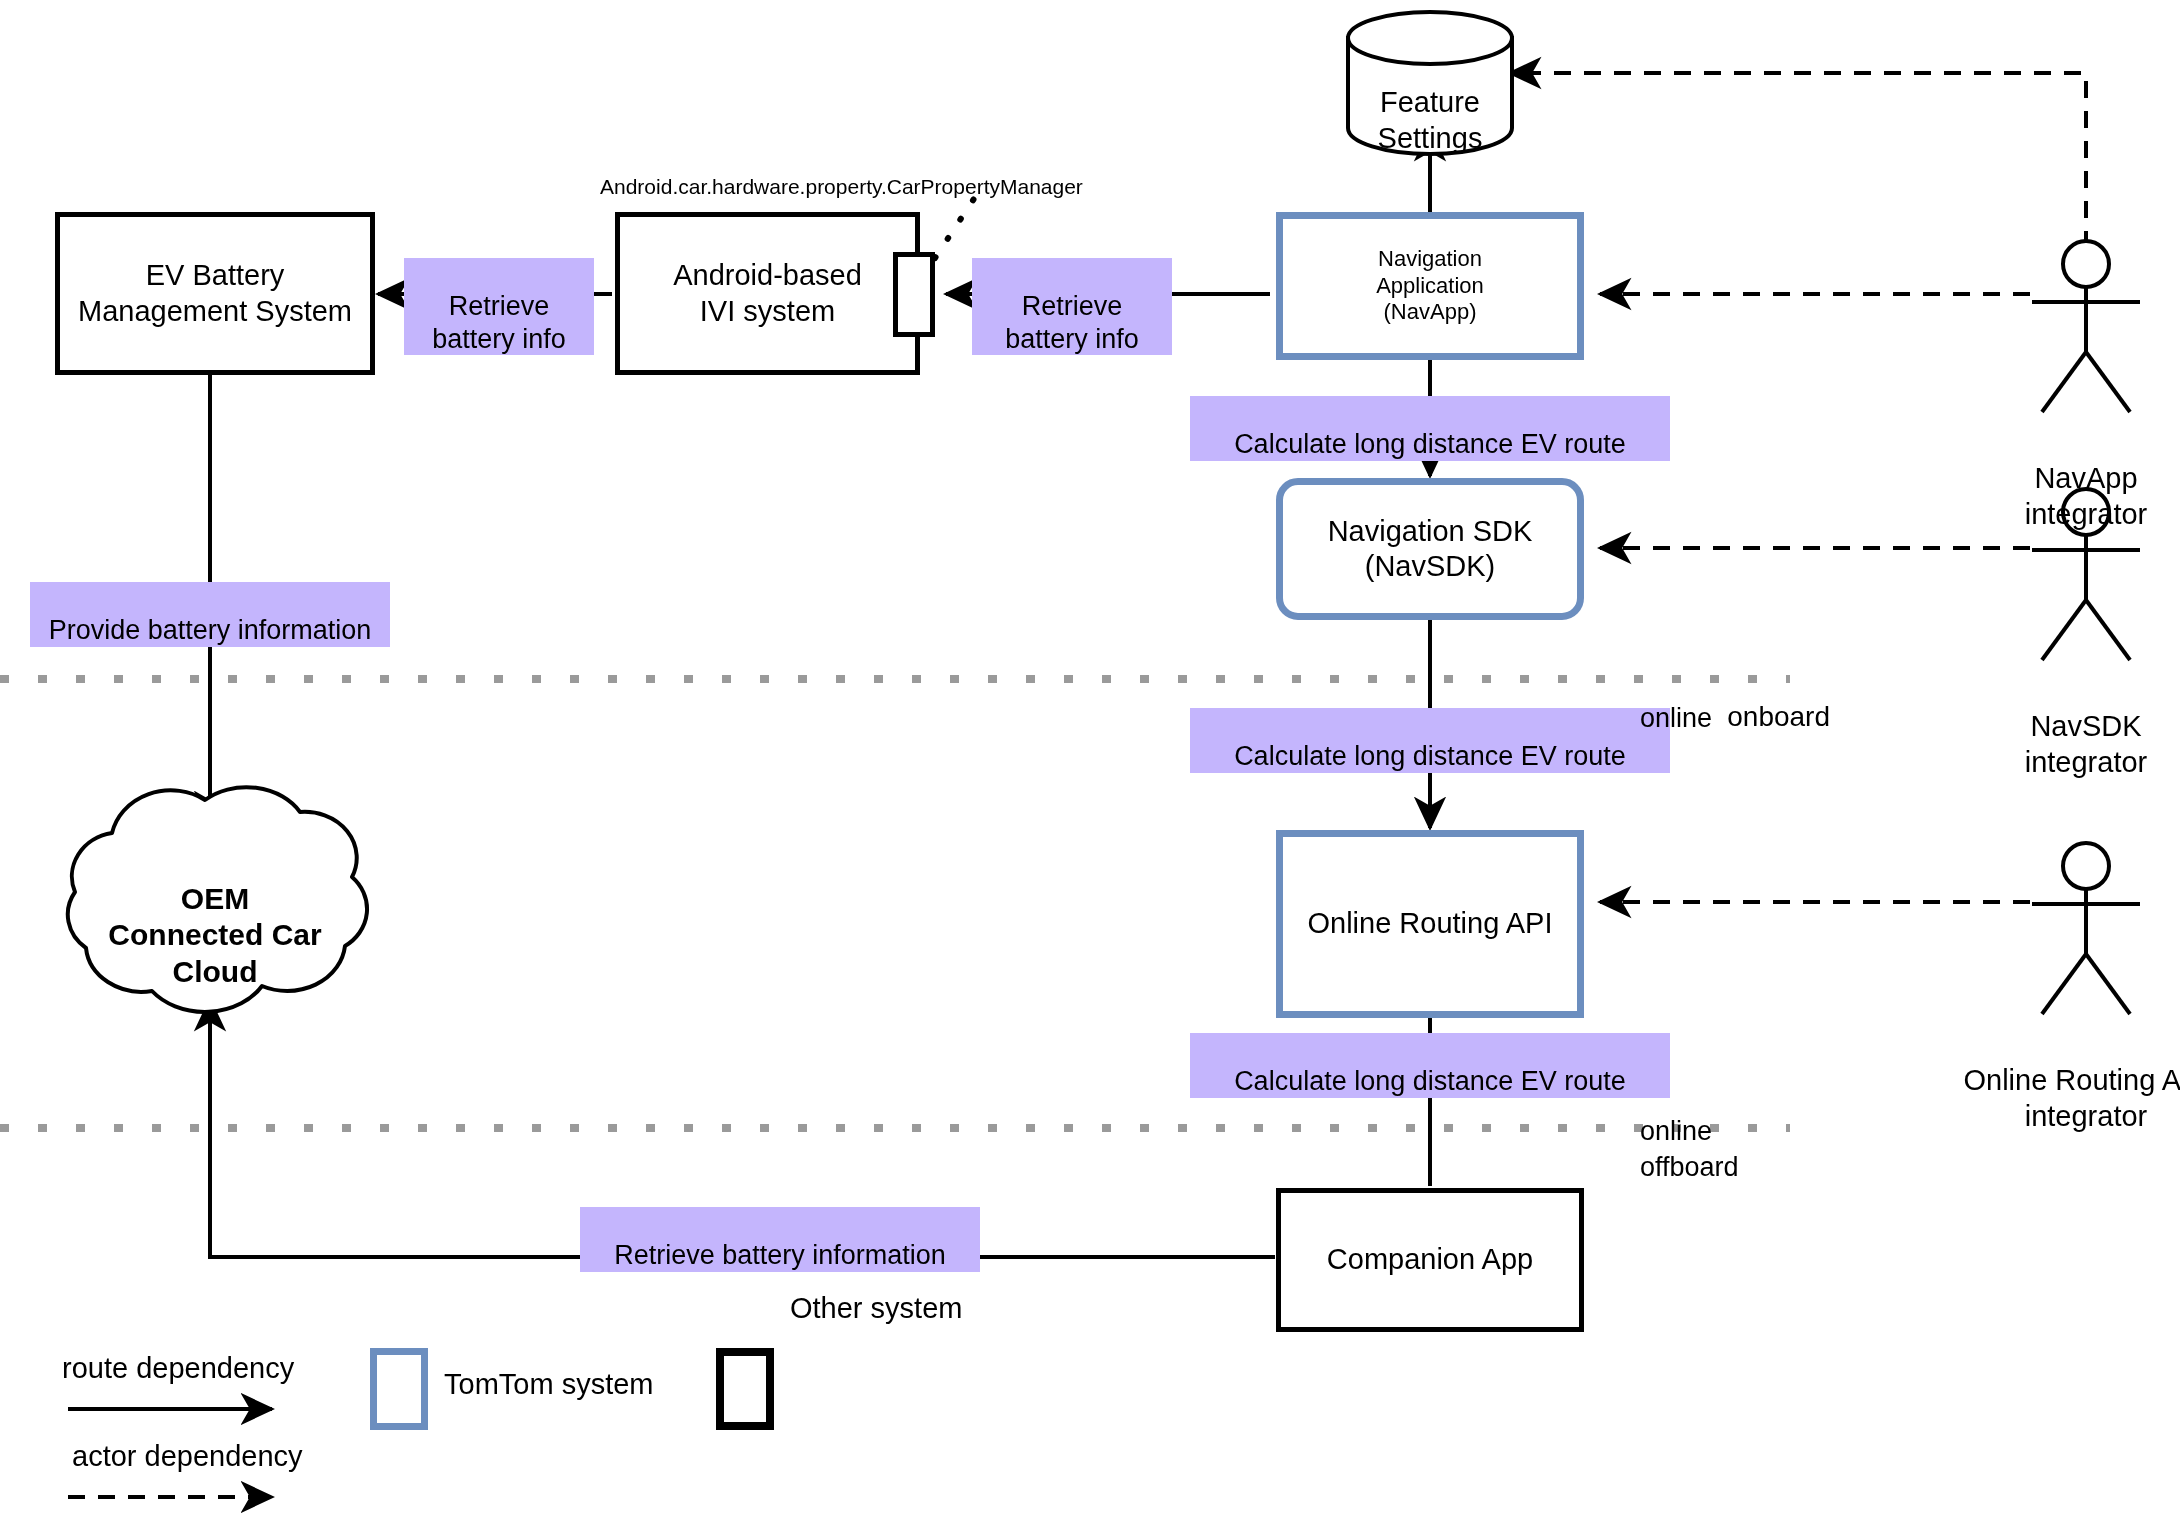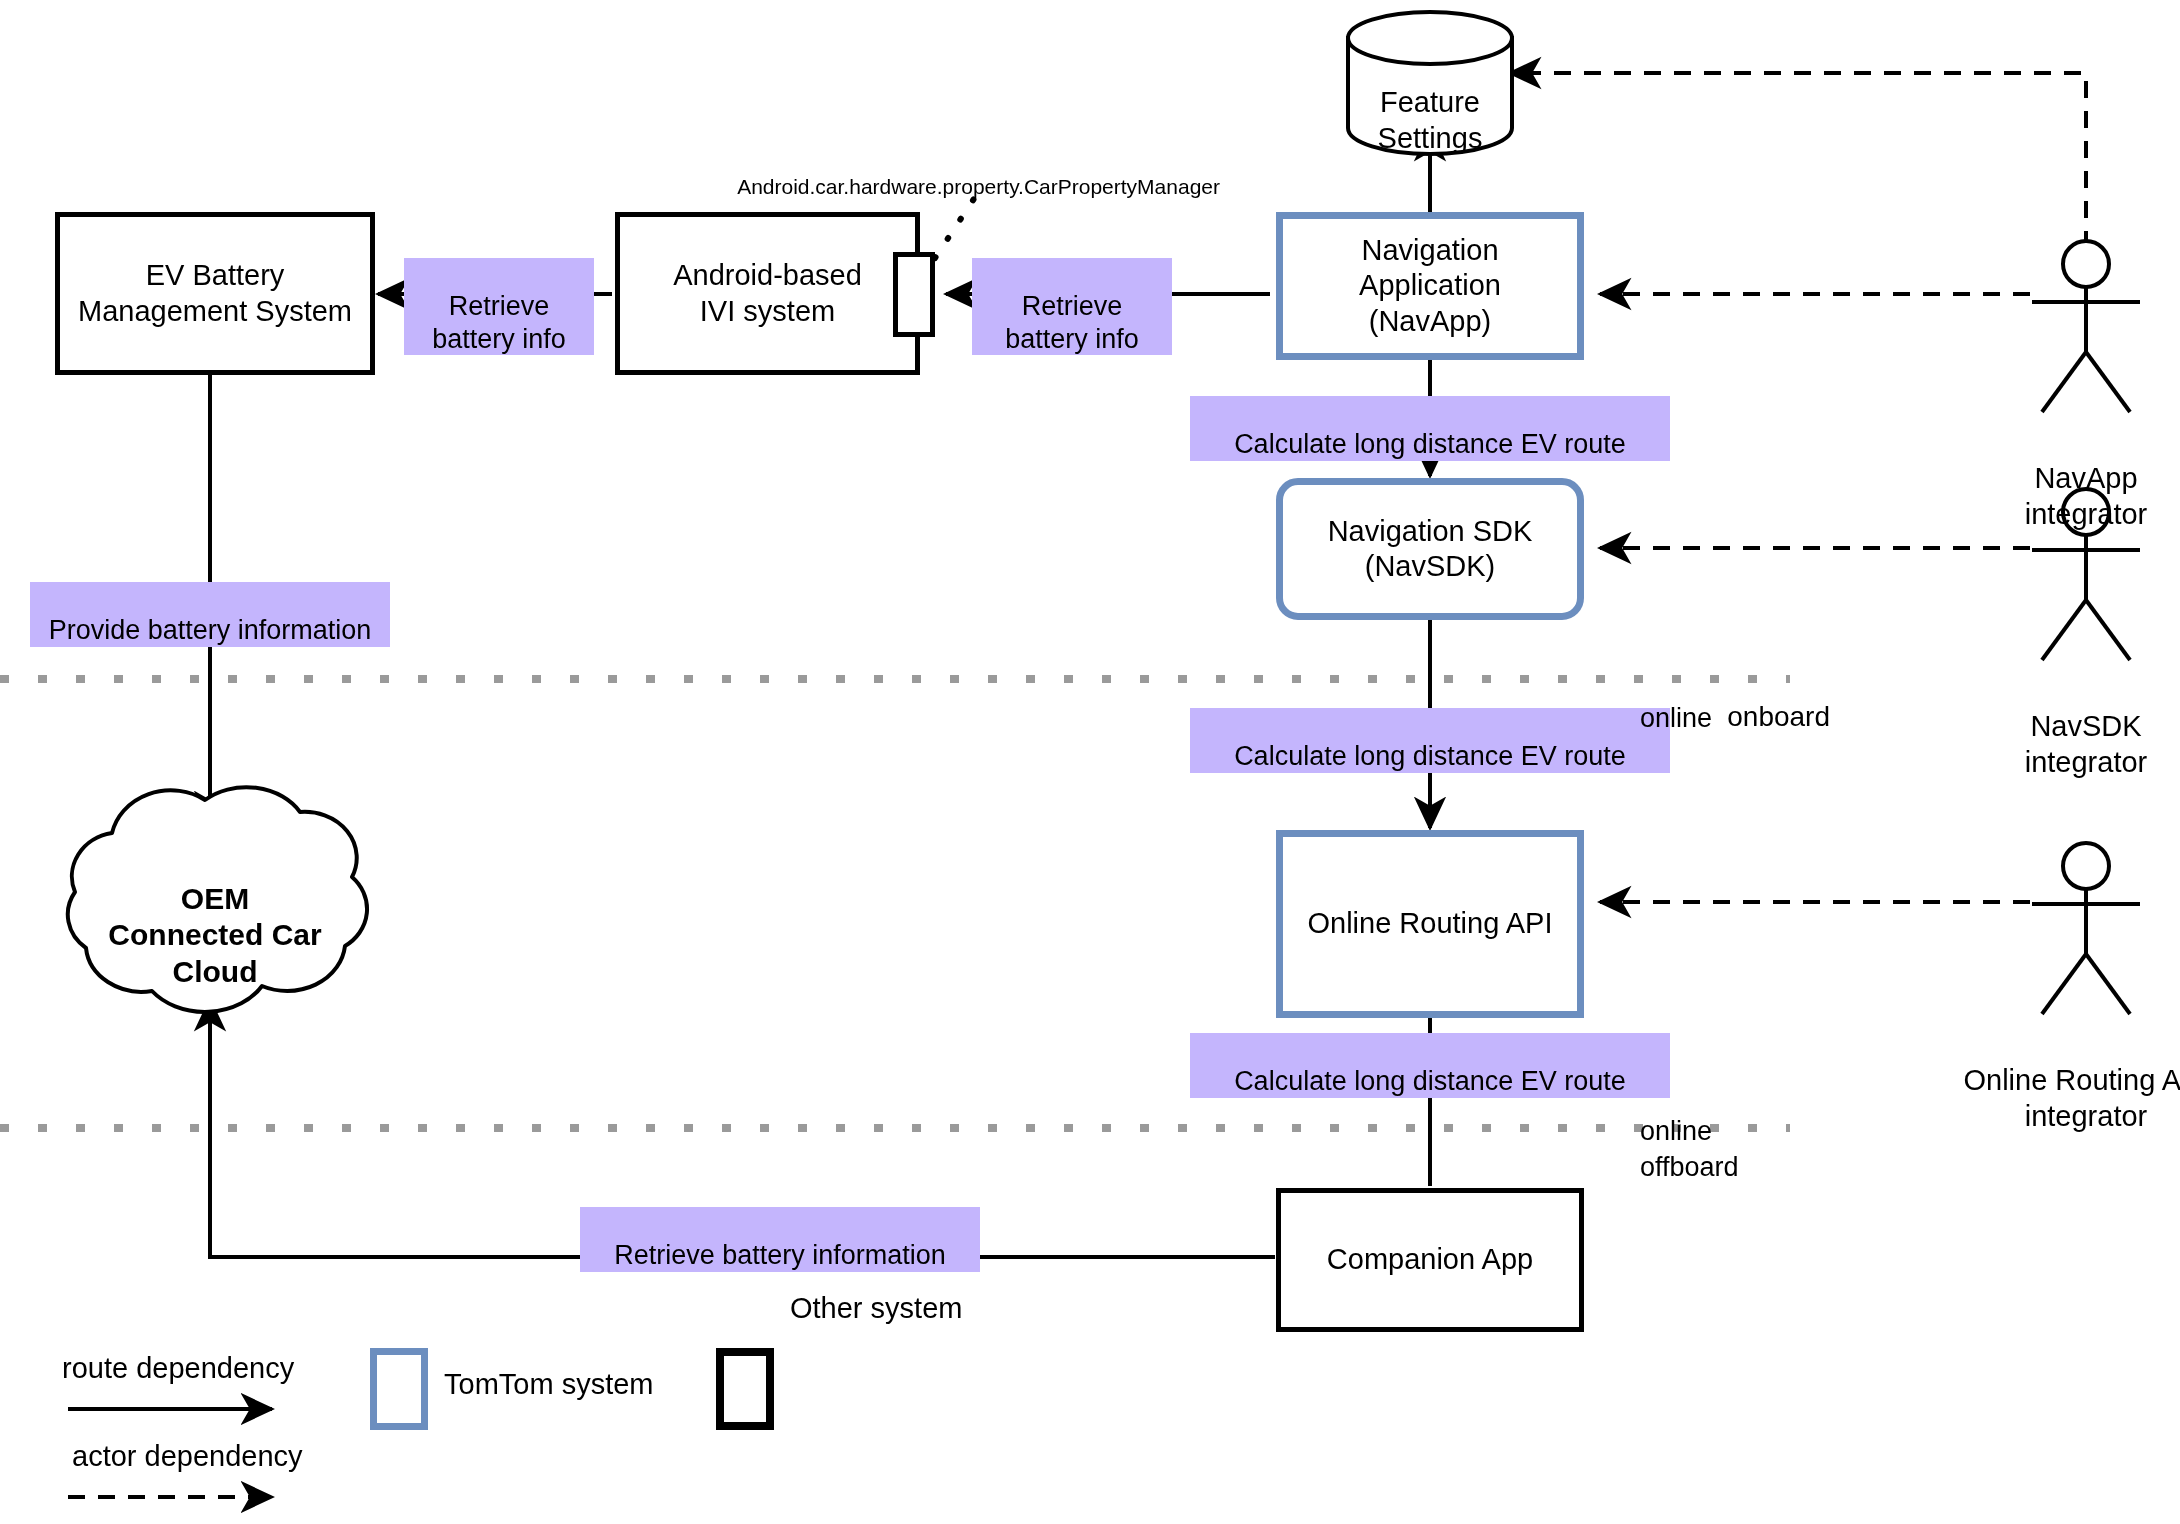--- a/index.html
+++ b/index.html
@@ -180,25 +180,25 @@
 Management System</span>
   </div>
 
   <div class="node box-other" style="left:615px; top:212px; width:305px; height:163px; font-size:29px;">
     <span class="node-label">Android-based
 IVI system</span>
   </div>
 
   <div class="port-rect" style="left:893px; top:252px; width:42px; height:85px;"></div>
 
-  <div class="plain-text" style="left:600px; top:148px; width:620px; font-size:21px; text-align:right;">
+  <div class="plain-text" style="left:600px; top:148px; width:620px; font-size:21px; text-align:left;">
     <span>Android.car.hardware.property.CarPropertyManager</span>
   </div>
 
-  <div class="node box-tomtom" style="left:1276px; top:212px; width:308px; height:148px; font-size:29px;">
+  <div class="node box-tomtom" style="left:1276px; top:212px; width:308px; height:148px; font-size:22px;">
     <span class="node-label">Navigation
 Application
 (NavApp)</span>
   </div>
 
   <div class="node box-tomtom" style="left:1276px; top:478px; width:308px; height:142px; font-size:29px;border-radius:22px;">
     <span class="node-label">Navigation SDK
 (NavSDK)</span>
   </div>
 

